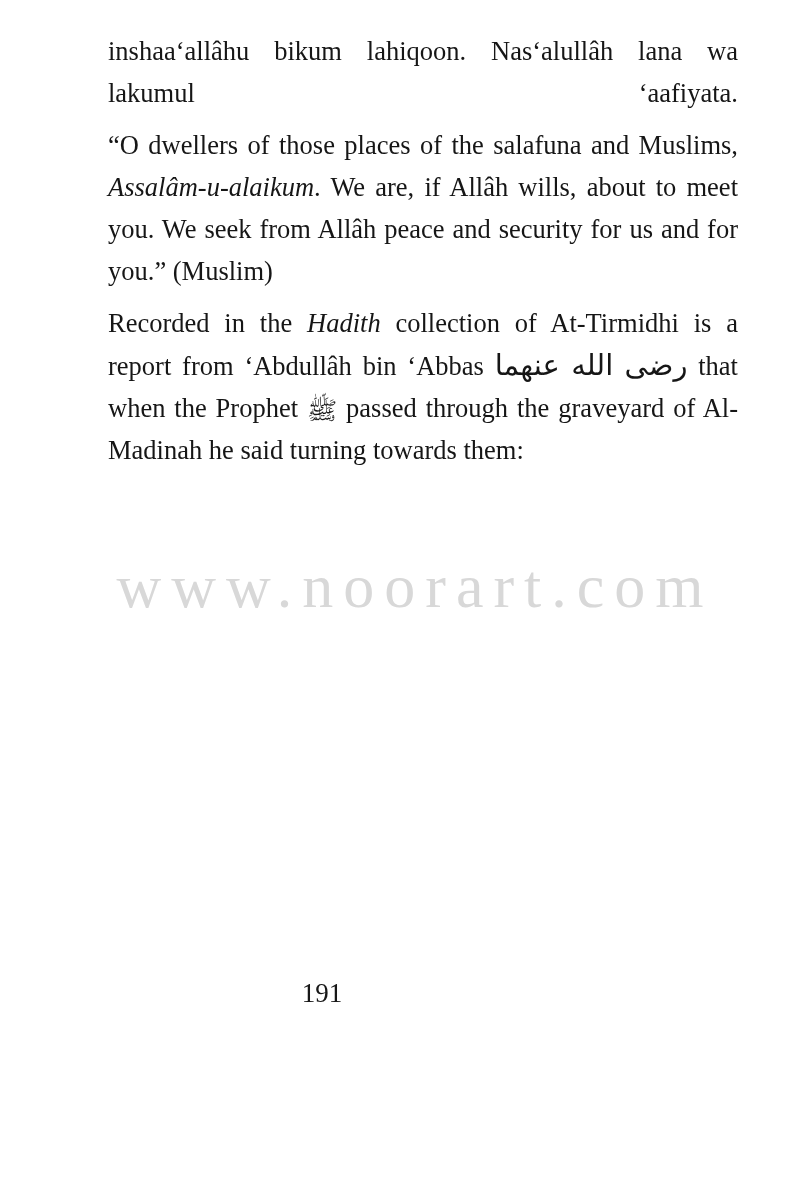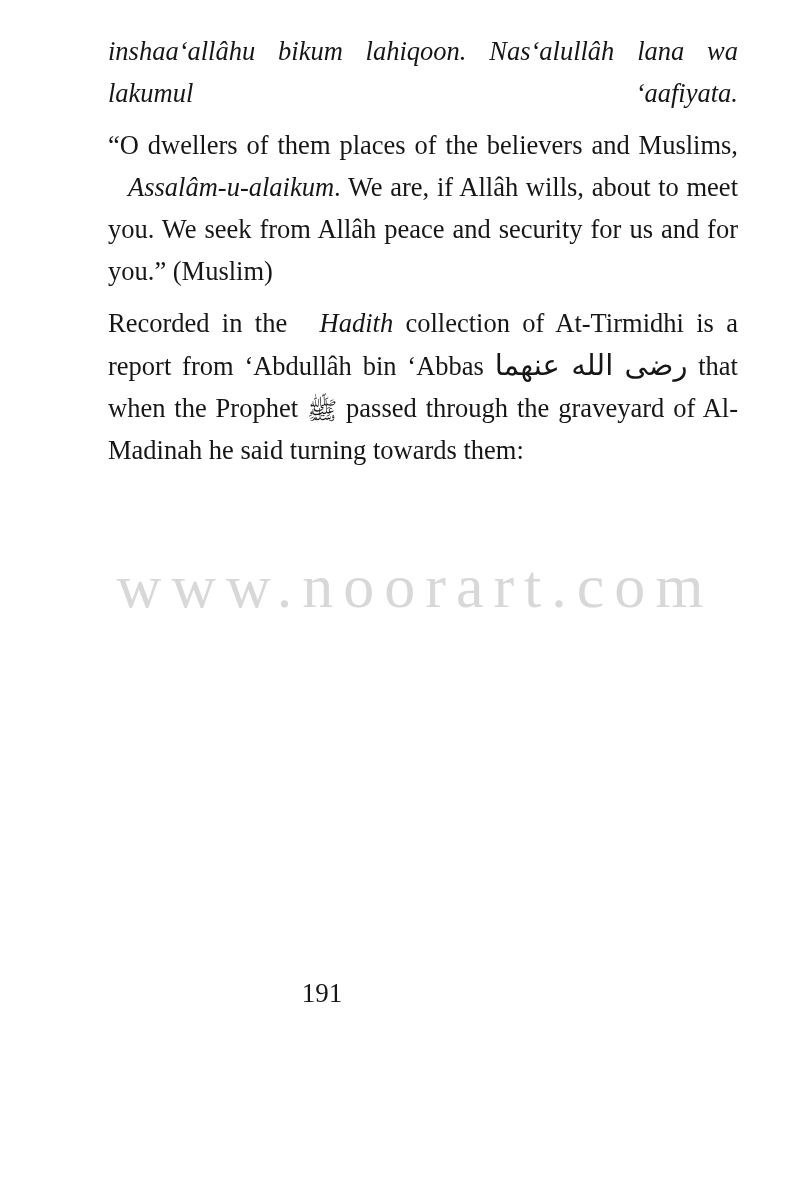--- a/index.html
+++ b/index.html
@@ -25,30 +25,28 @@
   p {
     margin: 0 0 0 0;
     font-size: 26.5px;
     line-height: 42px;
     text-align: justify;
     text-justify: inter-word;
     color: #161616;
     -webkit-font-smoothing: antialiased;
   }
   p.italic {
-    font-style: italic;
   }
   
   p.justify-all {
     text-align: justify;
     text-align-last: justify;
   }
   em {
     font-style: italic;
-    margin-left: 20px;
   }
   .sallallahu {
     font-size: 25px;
     line-height: 1;
     display: inline-block;
     vertical-align: -2px;
   }
   .arabic-inline {
     font-family: Liberation Serif, serif;
     font-size: 29px;
@@ -113,21 +111,21 @@
 
   <div class="content">
 
     <p class="italic justify-all">
       <span>inshaa‘allâhu bikum lahiqoon. Nas‘alullâh lana wa lakumul ‘aafiyata.</span>
     </p>
 
     <div class="gap-sm"></div>
 
     <p>
-      <span>“O  dwellers of them places of the believers and  Muslims, </span><em>Assalâm-u-alaikum</em><span>. We are, if Allâh  wills,  about  to  meet  you.  We  seek from  Allâh  peace  and  security  for us and for you.” (Muslim)</span>
+      <span>“O  dwellers of those places of the salafuna and  Muslims, </span><em>Assalâm-u-alaikum</em><span>. We are, if Allâh  wills,  about  to  meet  you.  We  seek from  Allâh  peace  and  security  for us and for you.” (Muslim)</span>
     </p>
 
     <div class="gap-sm"></div>
 
     <p>
       <span>Recorded  in  the  </span><em>Hadith</em><span> collection  of  At-Tirmidhi  is  a  report  from  ‘Abdullâh bin ‘Abbas </span><span class="arabic-inline">رضى الله عنهما</span><span> that when the Prophet </span><span class="sallallahu">ﷺ</span><span> passed  through  the graveyard of  Al-Madinah  he  said  turning  towards them:</span>
     </p>
 
 
 

